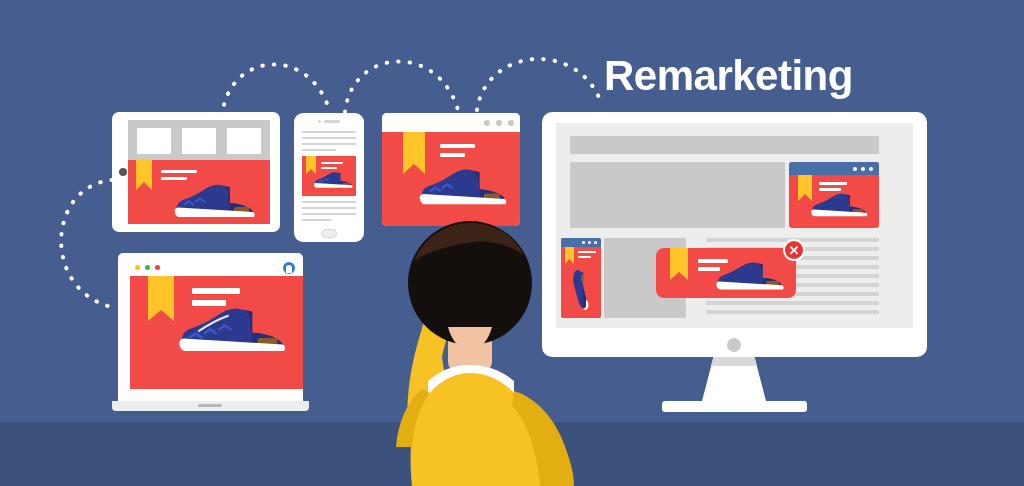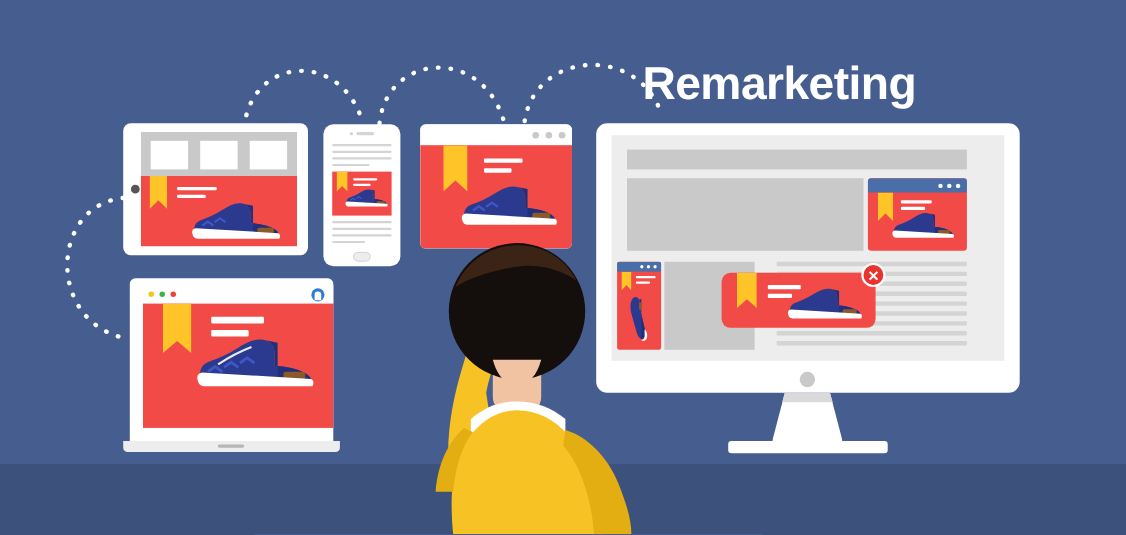--- a/index.html
+++ b/index.html
@@ -7,21 +7,21 @@
     width:1024px;height:486px;overflow:hidden;
     font-family:"Liberation Sans", sans-serif;
     background:#465D90;
   }
   #scene{position:relative;width:1024px;height:486px;overflow:hidden;background:#465D90;}
 
   .floor{position:absolute;left:0;top:422px;width:1024px;height:64px;background:#3C517C;}
 
   
   .title{
-    position:absolute;left:584px;top:52px;
+    position:absolute;left:604px;top:52px;
     font-size:42px;font-weight:bold;color:#FFFFFF;
     letter-spacing:-0.5px;white-space:nowrap;text-align:right;
   }
 
   
   .arcs{position:absolute;left:0;top:0;width:1024px;height:486px;pointer-events:none;}
   .adline{position:absolute;background:#FFFFFF;border-radius:1px;}
   .grayline{position:absolute;background:#D4D4D4;border-radius:1px;}
   .grayblock{position:absolute;background:#C9C9C9;}
   .redad{position:absolute;background:#F24B47;}

